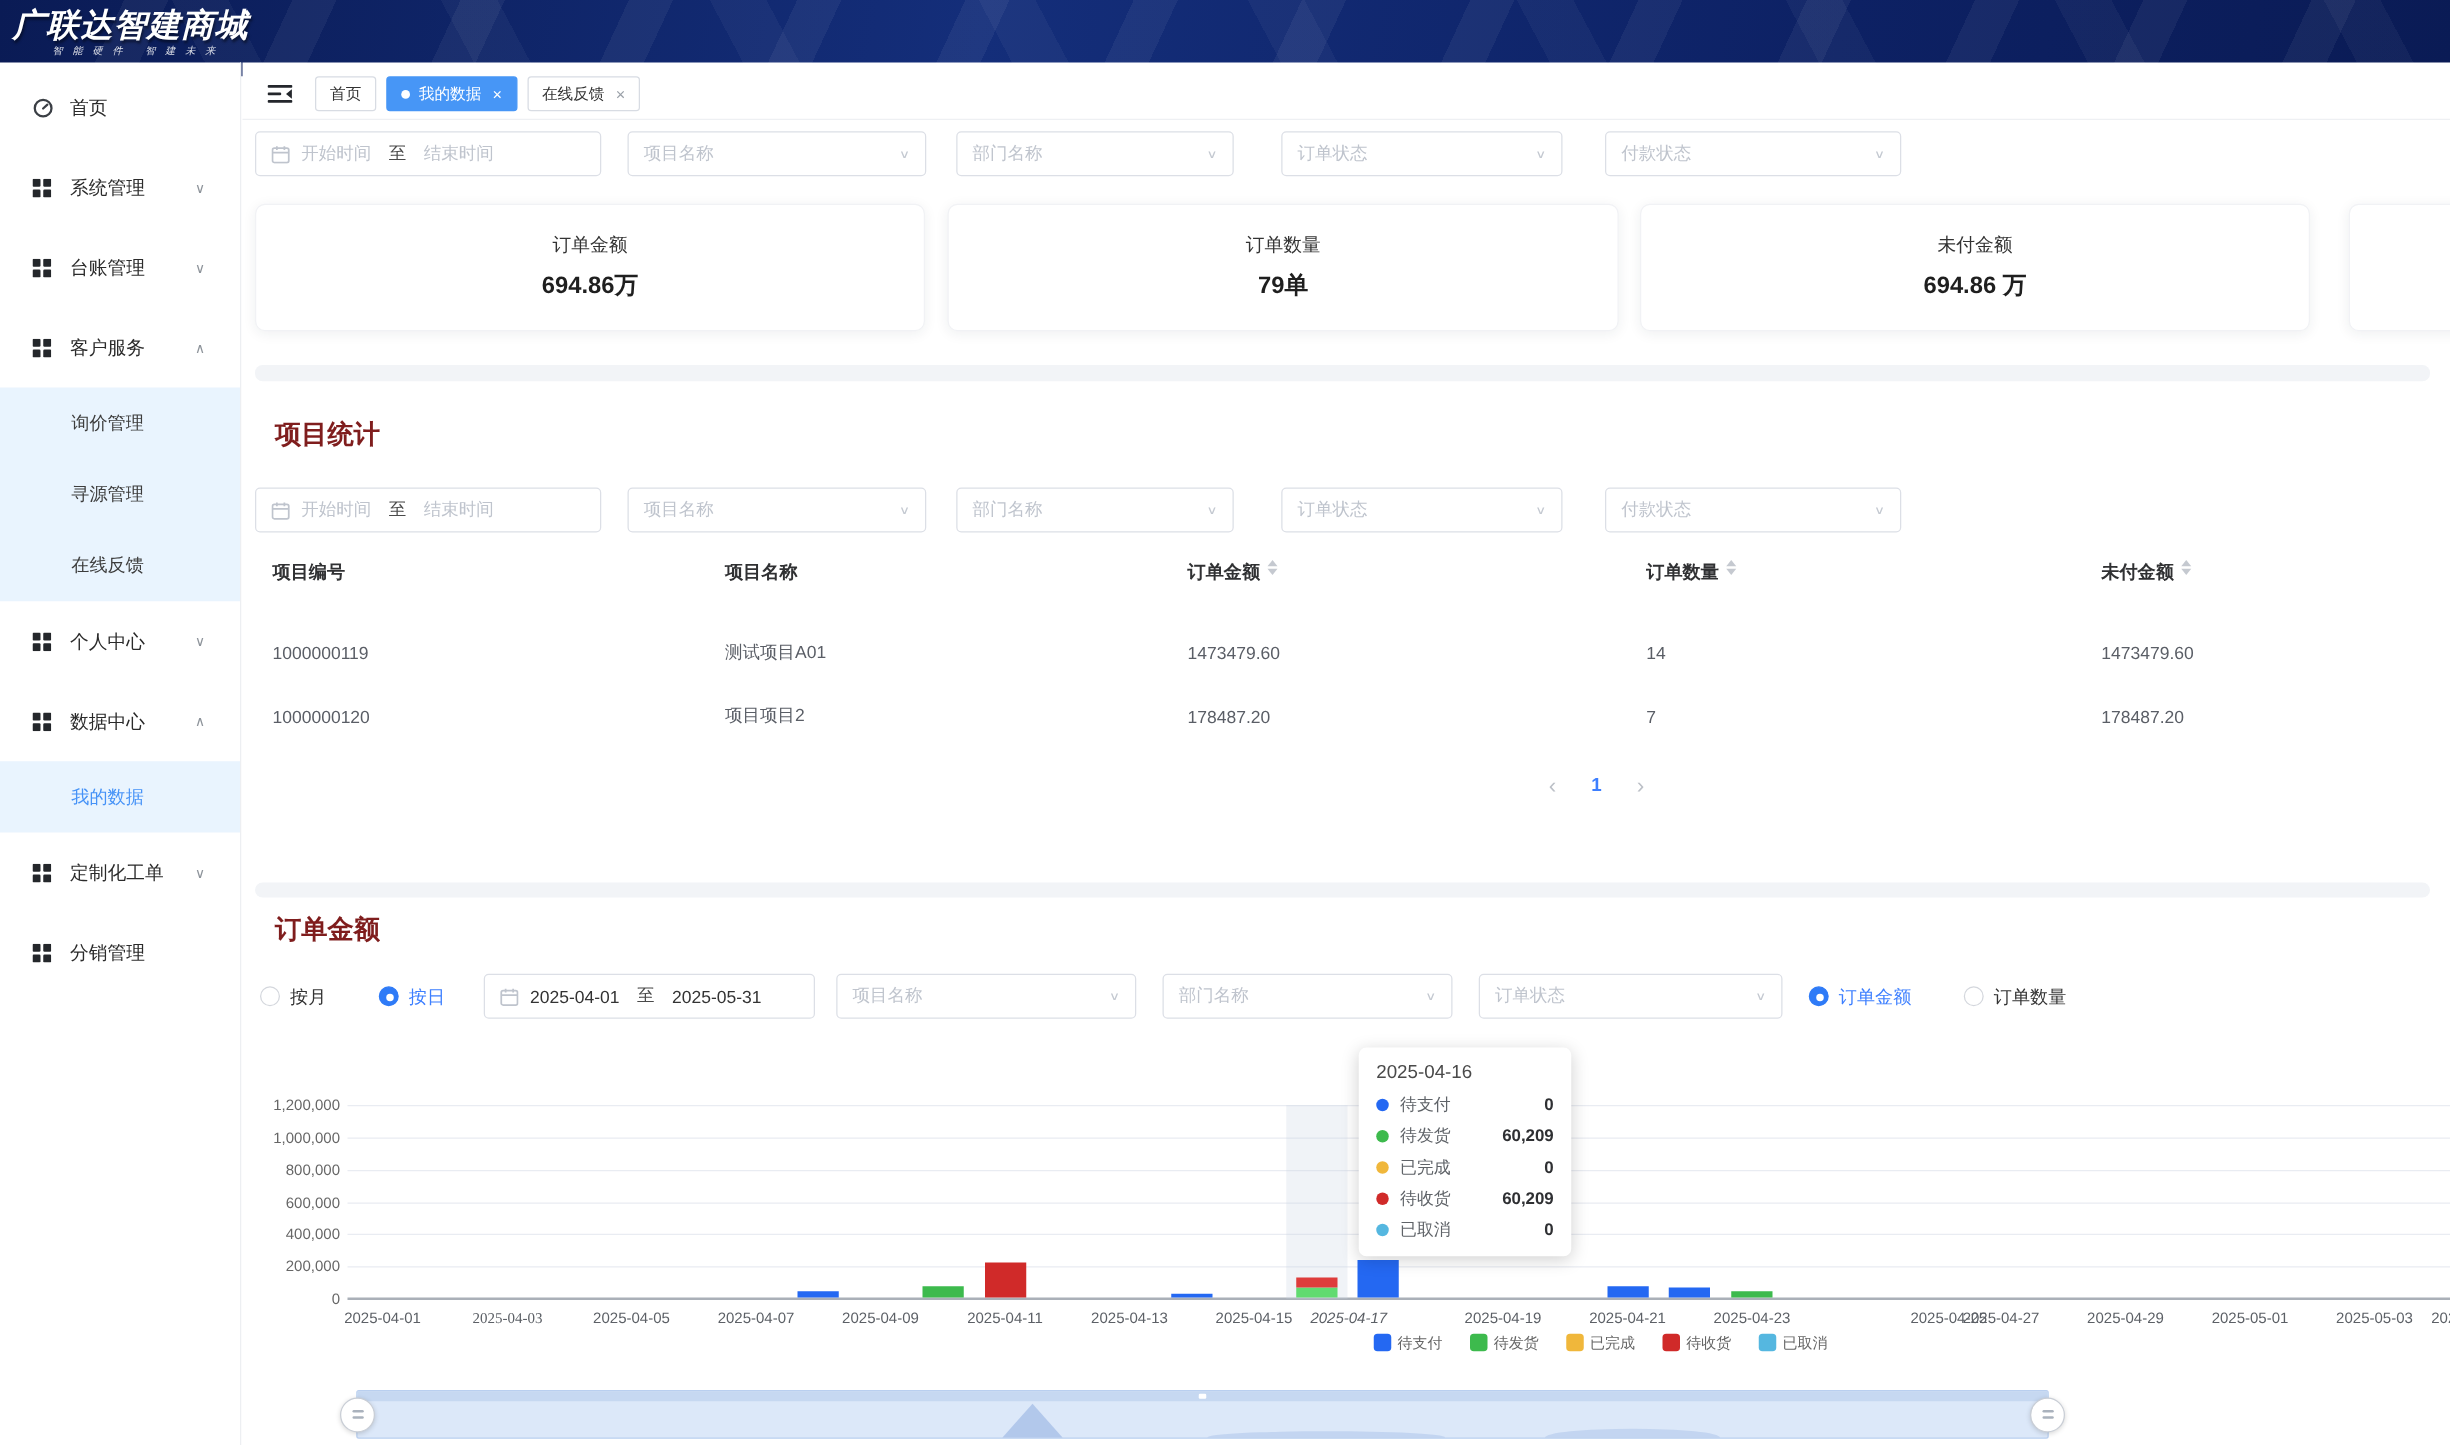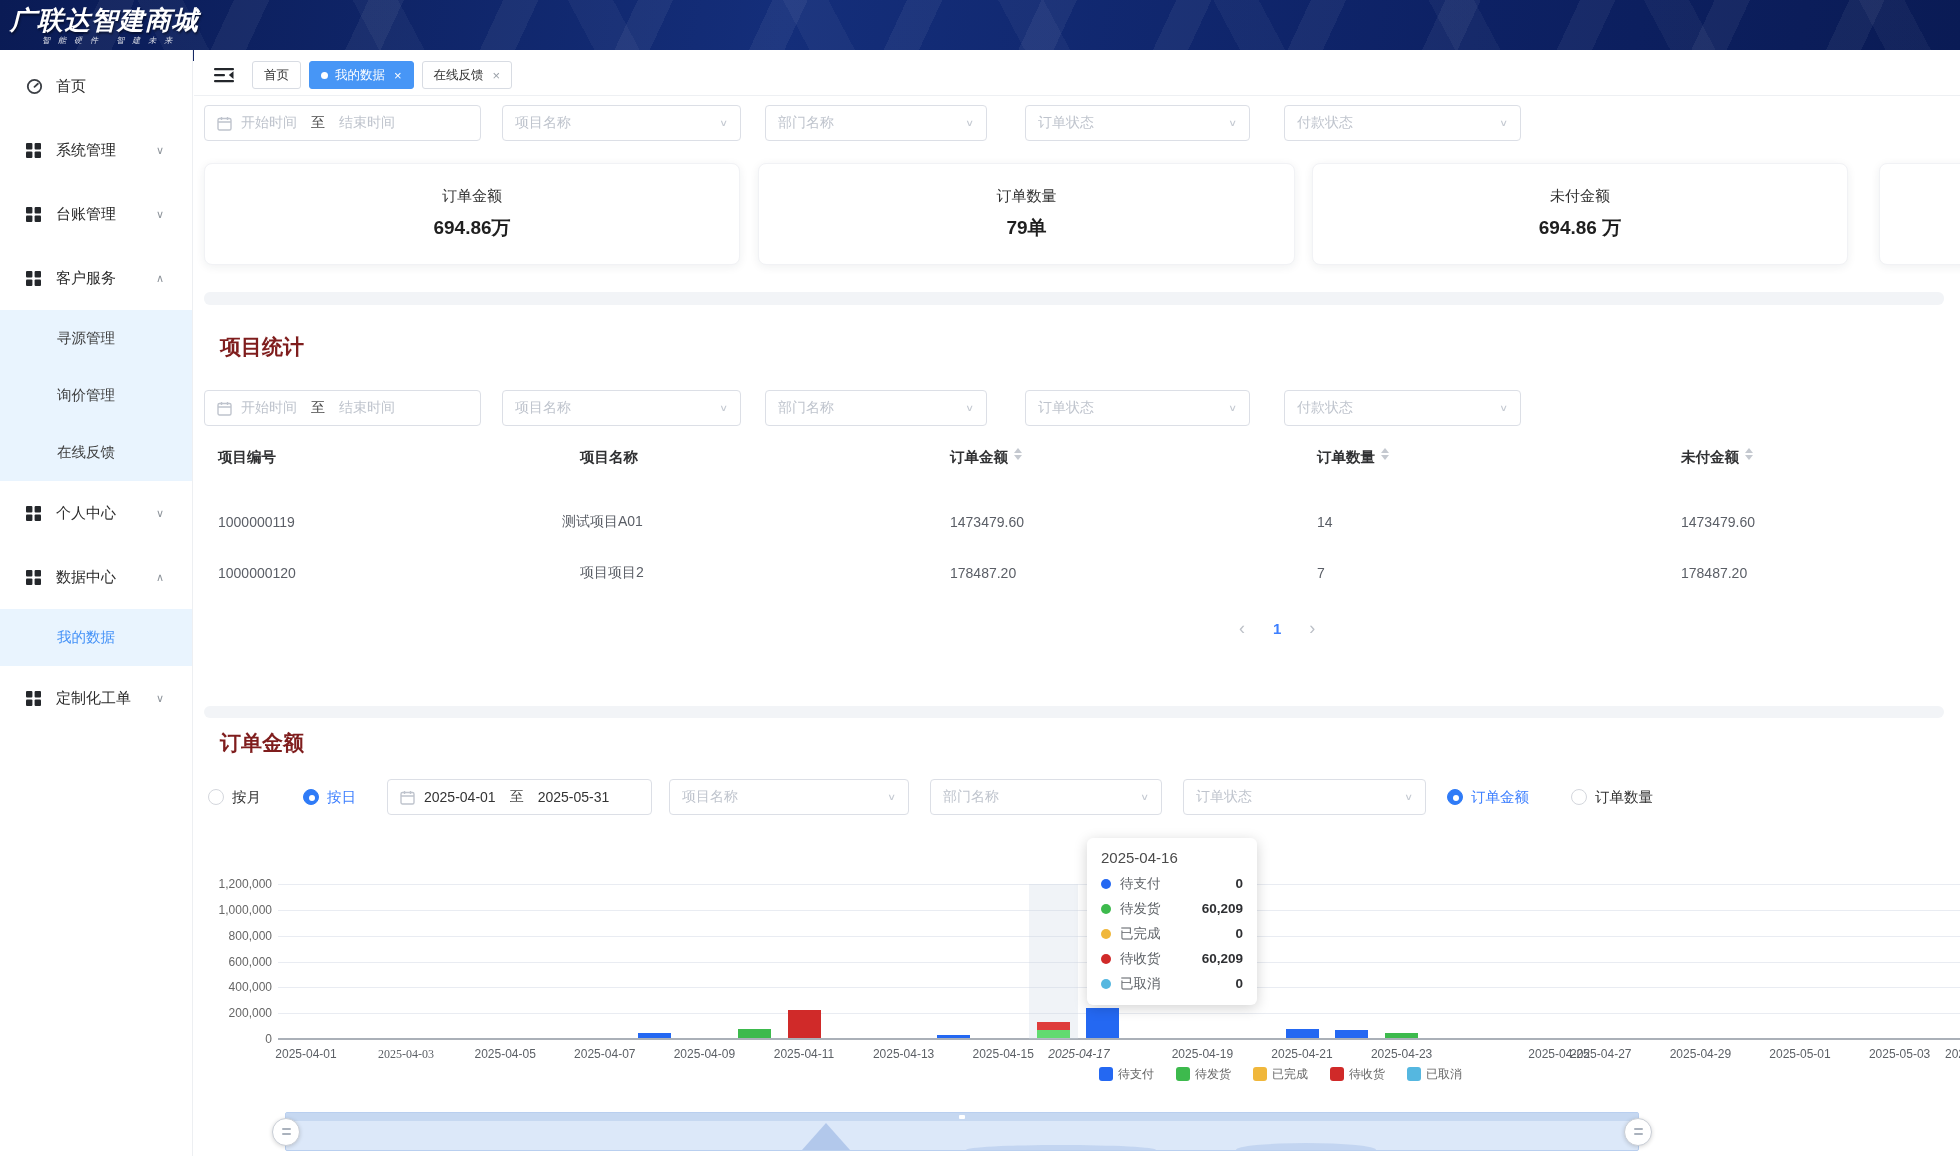--- a/index.html
+++ b/index.html
@@ -172,22 +172,22 @@
           <rect x="0" y="0" width="6.4" height="6.4" rx="1" fill="#24272b"></rect>
           <rect x="8.6" y="0" width="6.4" height="6.4" rx="1" fill="#24272b"></rect>
           <rect x="0" y="8.6" width="6.4" height="6.4" rx="1" fill="#24272b"></rect>
           <rect x="8.6" y="8.6" width="6.4" height="6.4" rx="1" fill="#24272b"></rect>
         </svg>
       </span>
       <span>客户服务</span>
       <span class="side-chev">∧</span>
     </div>
     <div class="side-subwrap">
+      <div class="side-sub">询价管理</div>
       <div class="side-sub">寻源管理</div>
-      <div class="side-sub">询价管理</div>
       <div class="side-sub">在线反馈</div>
     </div>
     <div class="side-item">
       <span class="side-icon">
         <svg width="15" height="15" viewBox="0 0 15 15">
           <rect x="0" y="0" width="6.4" height="6.4" rx="1" fill="#24272b"></rect>
           <rect x="8.6" y="0" width="6.4" height="6.4" rx="1" fill="#24272b"></rect>
           <rect x="0" y="8.6" width="6.4" height="6.4" rx="1" fill="#24272b"></rect>
           <rect x="8.6" y="8.6" width="6.4" height="6.4" rx="1" fill="#24272b"></rect>
         </svg>
@@ -214,20 +214,31 @@
       <span class="side-icon">
         <svg width="15" height="15" viewBox="0 0 15 15">
           <rect x="0" y="0" width="6.4" height="6.4" rx="1" fill="#24272b"></rect>
           <rect x="8.6" y="0" width="6.4" height="6.4" rx="1" fill="#24272b"></rect>
           <rect x="0" y="8.6" width="6.4" height="6.4" rx="1" fill="#24272b"></rect>
           <rect x="8.6" y="8.6" width="6.4" height="6.4" rx="1" fill="#24272b"></rect>
         </svg>
       </span>
       <span>定制化工单</span>
       <span class="side-chev">∨</span>
+    </div>
+    <div class="side-item">
+      <span class="side-icon">
+        <svg width="15" height="15" viewBox="0 0 15 15">
+          <rect x="0" y="0" width="6.4" height="6.4" rx="1" fill="#24272b"></rect>
+          <rect x="8.6" y="0" width="6.4" height="6.4" rx="1" fill="#24272b"></rect>
+          <rect x="0" y="8.6" width="6.4" height="6.4" rx="1" fill="#24272b"></rect>
+          <rect x="8.6" y="8.6" width="6.4" height="6.4" rx="1" fill="#24272b"></rect>
+        </svg>
+      </span>
+      <span>分销管理</span>
     </div>
   </div>
 
 <div class="content">
 
   <div class="tabbar">
     <span class="collapse-btn">
         <svg width="20" height="16" viewBox="0 0 20 16">
           <rect y="1" width="20" height="2.2" rx="1" fill="#23262b"></rect>
           <rect y="7" width="11" height="2.2" rx="1" fill="#23262b"></rect>
@@ -357,21 +368,21 @@
         <span>未付金额</span>
         <span class="sorter">
           <span class="caret-up"></span>
           <span class="caret-down"></span>
         </span>
       </div>
     </div>
   <div>
       <div class="trow" style="top: 446px;">
         <div class="td" style="left: 24px;">1000000119</div>
-        <div class="td" style="left: 368px; text-align: center;">测试项目A01</div>
+        <div class="td" style="left: 386px; text-align: center;">测试项目A01</div>
         <div class="td" style="left: 756px;">1473479.60</div>
         <div class="td" style="left: 1123px;">14</div>
         <div class="td" style="left: 1487px;">1473479.60</div>
       </div>
       <div class="trow" style="top: 497px;">
         <div class="td" style="left: 24px;">1000000120</div>
         <div class="td" style="left: 386px;">项目项目2</div>
         <div class="td" style="left: 756px;">178487.20</div>
         <div class="td" style="left: 1123px;">7</div>
         <div class="td" style="left: 1487px;">178487.20</div>

